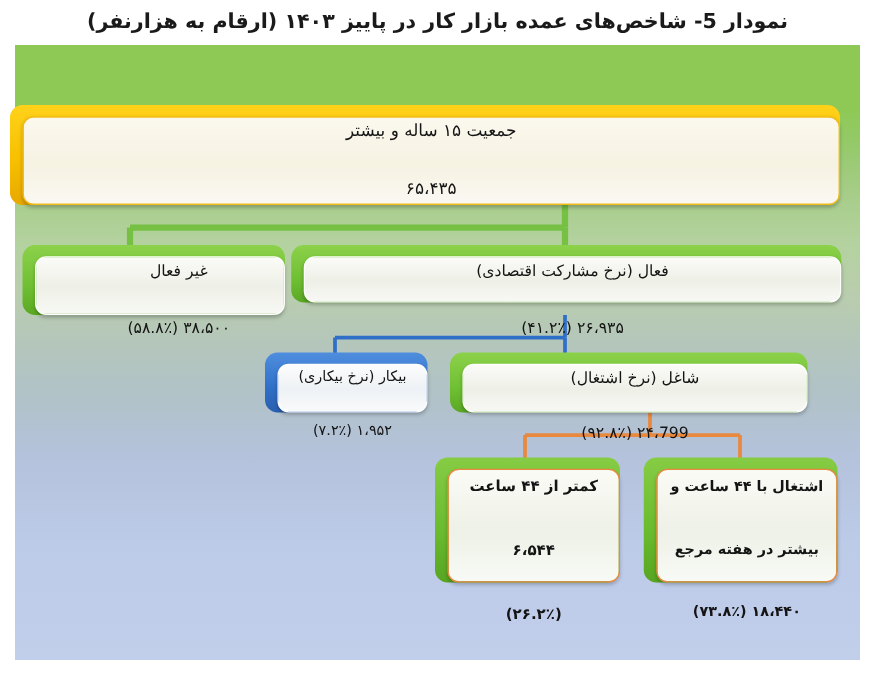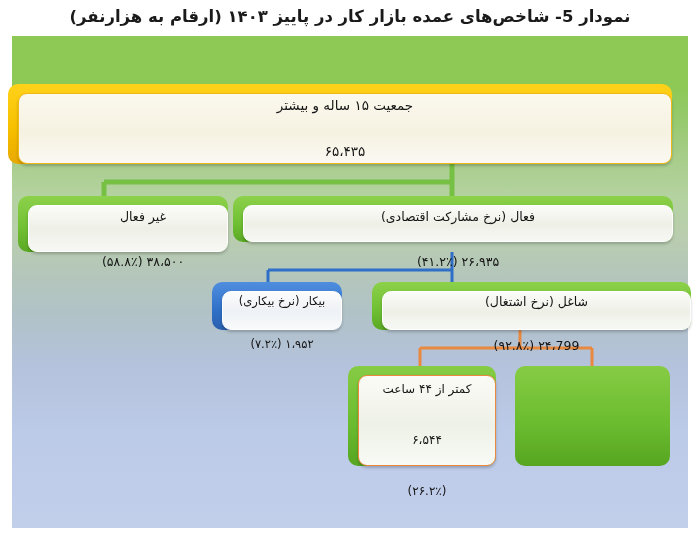--- a/index.html
+++ b/index.html
@@ -133,36 +133,37 @@
     border: 1.4px solid #ffffff;
   }
 
   
   .node-leaf .shadowplate {
     background: linear-gradient(to bottom, #86cc44 0%, #6abb2e 60%, #57a521 100%);
   }
   .node-leaf .face {
     background: linear-gradient(to bottom, #fbfbf6 0%, #eef1e7 55%, #f8faf5 100%);
     border: 1.6px solid #e8893f;
+    font-weight: bold;
   }
 
   
   #node-population { left: 8px;   top: 84px;  width: 664px; height: 80px; }
   #node-population .face { font-size: 13.5px; line-height: 22px; }
 
   #node-inactive   { left: 18px;  top: 196px; width: 210px; height: 56px; }
   #node-inactive .face { font-size: 12.5px; line-height: 21px; padding-left: 30px; }
 
   #node-active     { left: 233px; top: 196px; width: 440px; height: 46px; }
   #node-active .face { font-size: 12.5px; line-height: 21px; }
 
   #node-unemployed { left: 212px; top: 282px; width: 130px; height: 48px; }
   #node-unemployed .face { font-size: 11.5px; line-height: 19px; }
 
-  #node-employed   { left: 372px; top: 282px; width: 319px; height: 48px; padding-left: 24px; }
+  #node-employed   { left: 360px; top: 282px; width: 286px; height: 48px; padding-left: 24px; }
   #node-employed .face { font-size: 12.5px; line-height: 20px; }
 
   #node-under44    { left: 348px; top: 366px; width: 148px; height: 100px; }
   #node-under44 .face { font-size: 12px; line-height: 27px; }
 
   #node-over44     { left: 515px; top: 366px; width: 155px; height: 100px; }
   #node-over44 .face { font-size: 11.5px; line-height: 26px; }
 </style>
 </head>
 <body>
@@ -241,15 +242,20 @@
     <div class="shadowplate"></div>
     <div class="face">
       <span class="ln">کمتر از ۴۴ ساعت</span>
       <span class="ln">۶،۵۴۴</span>
       <span class="ln">(۲۶.۲٪)</span>
     </div>
   </div>
 
   <div class="node node-leaf" id="node-over44">
     <div class="shadowplate"></div>
+    <div class="face">
+      <span class="ln">اشتغال با ۴۴ ساعت و</span>
+      <span class="ln">بیشتر در هفته مرجع</span>
+      <span class="ln">۱۸،۴۴۰ (۷۳.۸٪)</span>
+    </div>
   </div>
 
 </div>
 
 </body></html>

